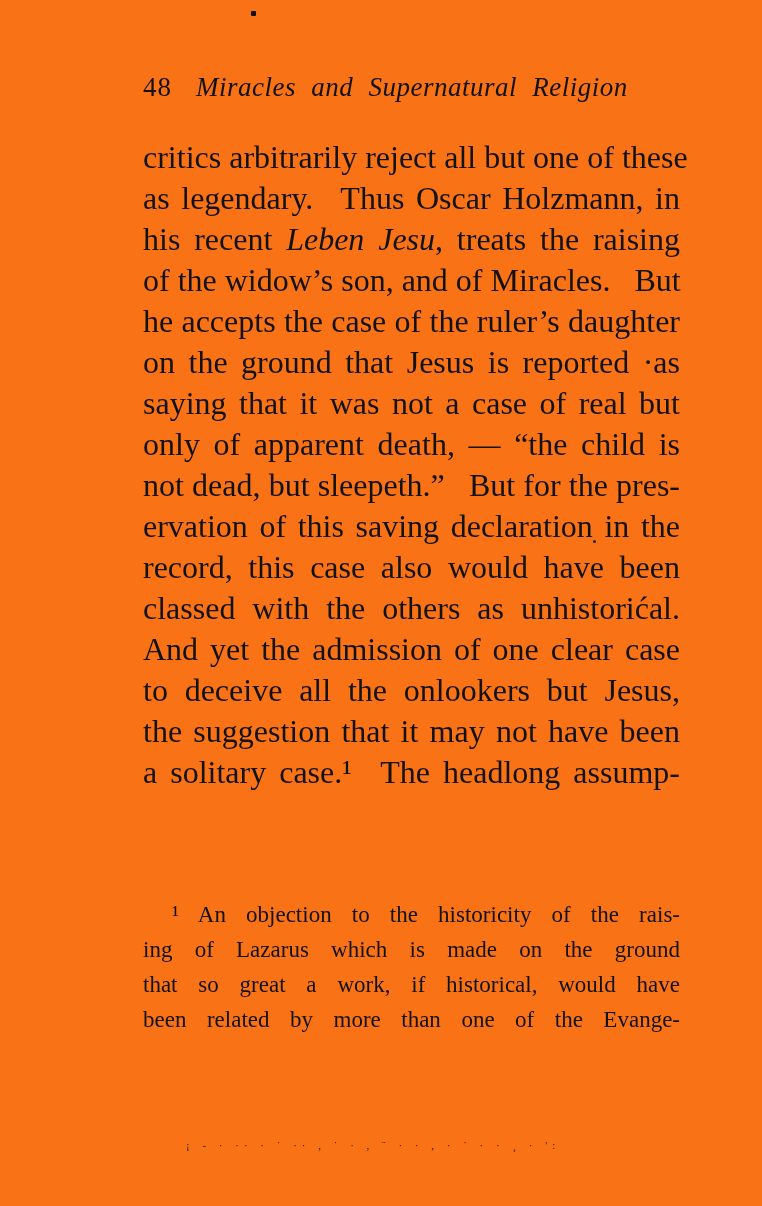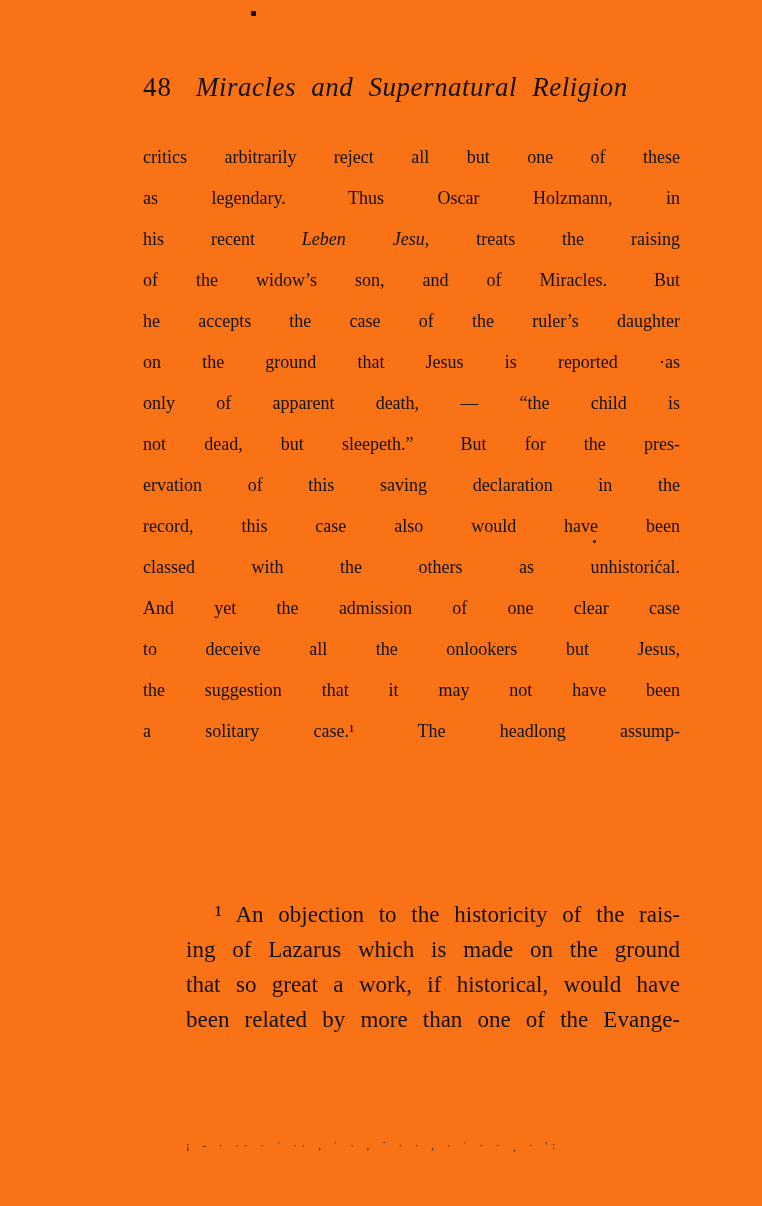--- a/index.html
+++ b/index.html
@@ -18,36 +18,35 @@
   }
   .pagenum{font-size:27px;letter-spacing:1px;}
   .running-title{
     font-style:italic;
     margin-left:24px;
     letter-spacing:0.5px;
     word-spacing:8px;
   }
   .body-text{
     position:absolute;left:143px;top:137px;width:537px;
-    font-size:18px;
+    font-size:32px;
   }
   .body-text .line{
     height:41px;line-height:41px;
     text-align:justify;text-align-last:justify;
     white-space:nowrap;
   }
   .footnote{
     position:absolute;left:143px;top:897px;width:537px;
     font-size:23px;
   }
   .footnote .line{
     height:35px;line-height:35px;
     text-align:justify;text-align-last:justify;
     white-space:nowrap;
-    margin-left:43px;
   }
   .footnote .line:first-child{padding-left:29px;box-sizing:border-box;}
   .it{font-style:italic;}
   .ink-dot-top{
     position:absolute;left:251px;top:11px;width:5px;height:5px;
     background:#101010;border-radius:1px;
   }
   .ink-dot-mid{
     position:absolute;left:593px;top:540px;width:3px;height:3px;
     background:#1c1c1c;border-radius:50%;
@@ -70,20 +69,21 @@
     <span class="running-title">Miracles and Supernatural Religion</span>
   </div>
 
   <div class="body-text" id="body-text">
       <div class="line"><span>critics arbitrarily reject all but one of these</span></div>
       <div class="line"><span>as legendary.  Thus Oscar Holzmann, in</span></div>
       <div class="line"><span>his recent </span><span class="it">Leben Jesu</span><span>, treats the raising</span></div>
       <div class="line"><span>of the widow’s son, and of Miracles.  But</span></div>
       <div class="line"><span>he accepts the case of the ruler’s daughter</span></div>
       <div class="line"><span>on the ground that Jesus is reported ·as</span></div>
+      <div class="line"><span>saying that it was not a case of real but</span></div>
       <div class="line"><span>only of apparent death, — “the child is</span></div>
       <div class="line"><span>not dead, but sleepeth.”  But for the pres-</span></div>
       <div class="line"><span>ervation of this saving declaration in the</span></div>
       <div class="line"><span>record, this case also would have been</span></div>
       <div class="line"><span>classed with the others as unhistorićal.</span></div>
       <div class="line"><span>And yet the admission of one clear case</span></div>
       <div class="line"><span>to deceive all the onlookers but Jesus,</span></div>
       <div class="line"><span>the suggestion that it may not have been</span></div>
       <div class="line"><span>a solitary case.¹  The headlong assump-</span></div>
     </div>

